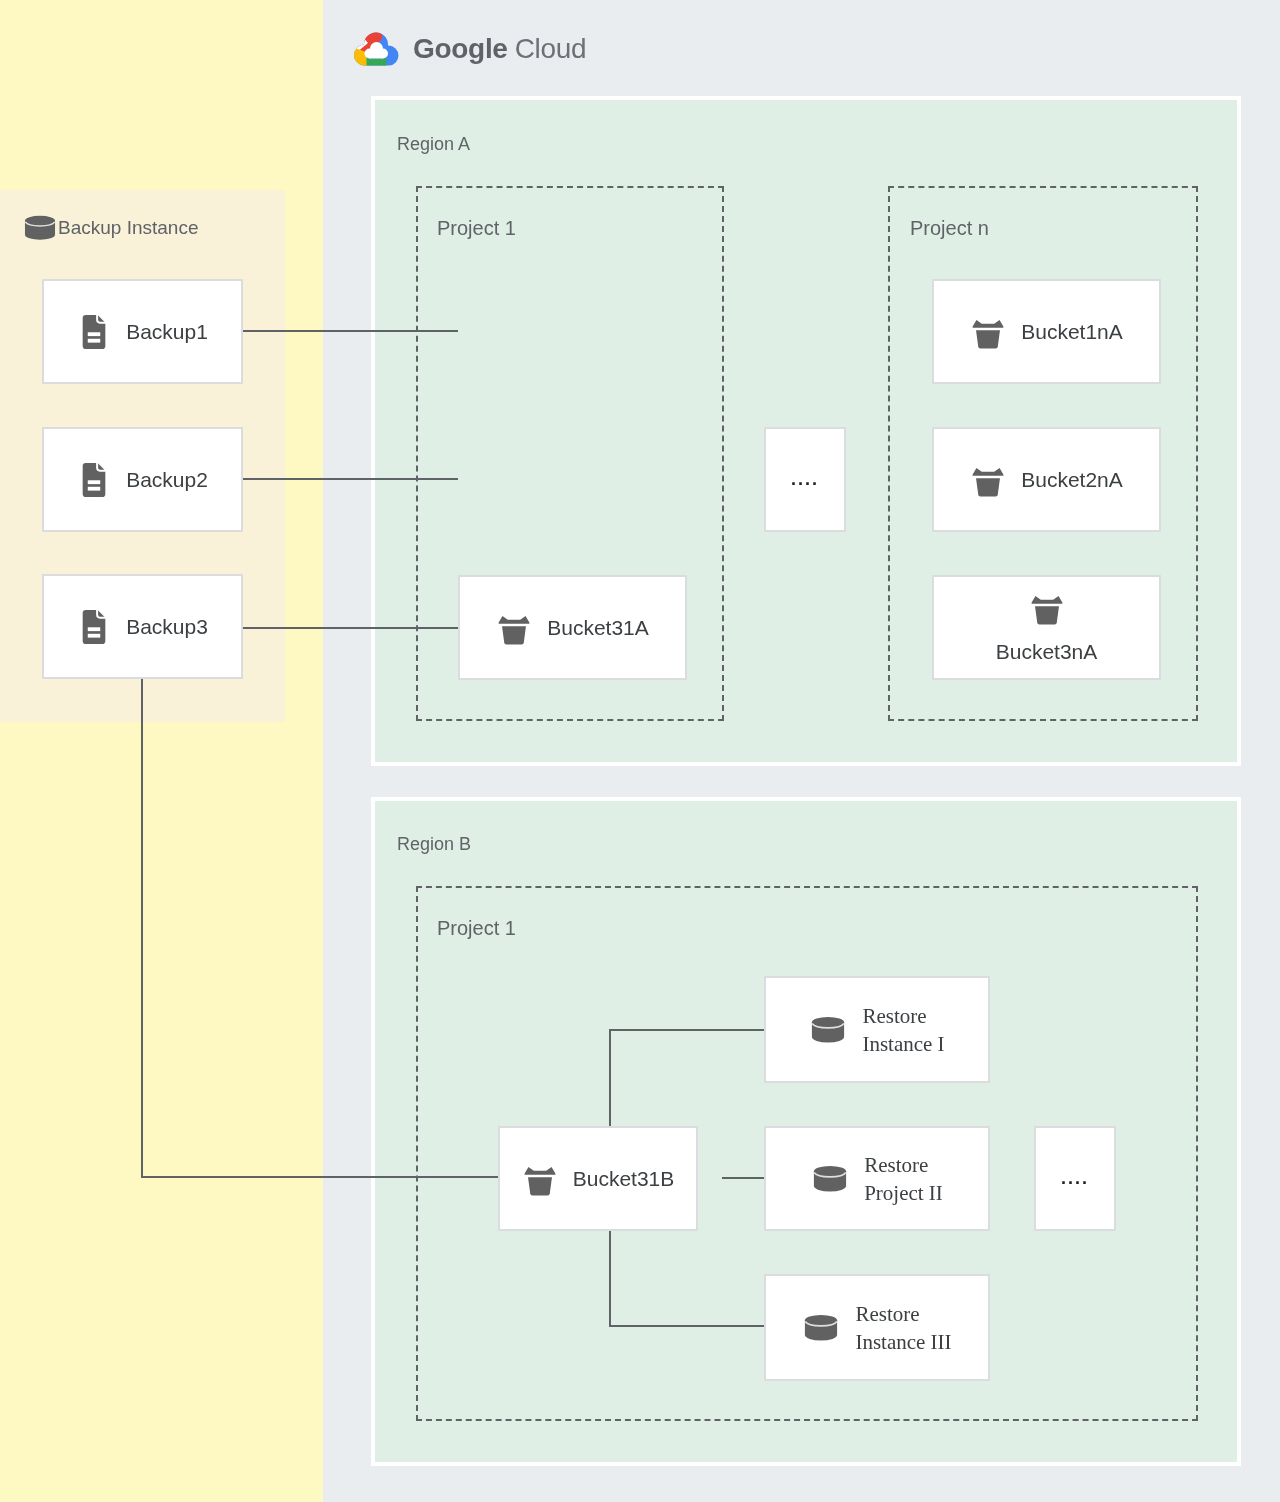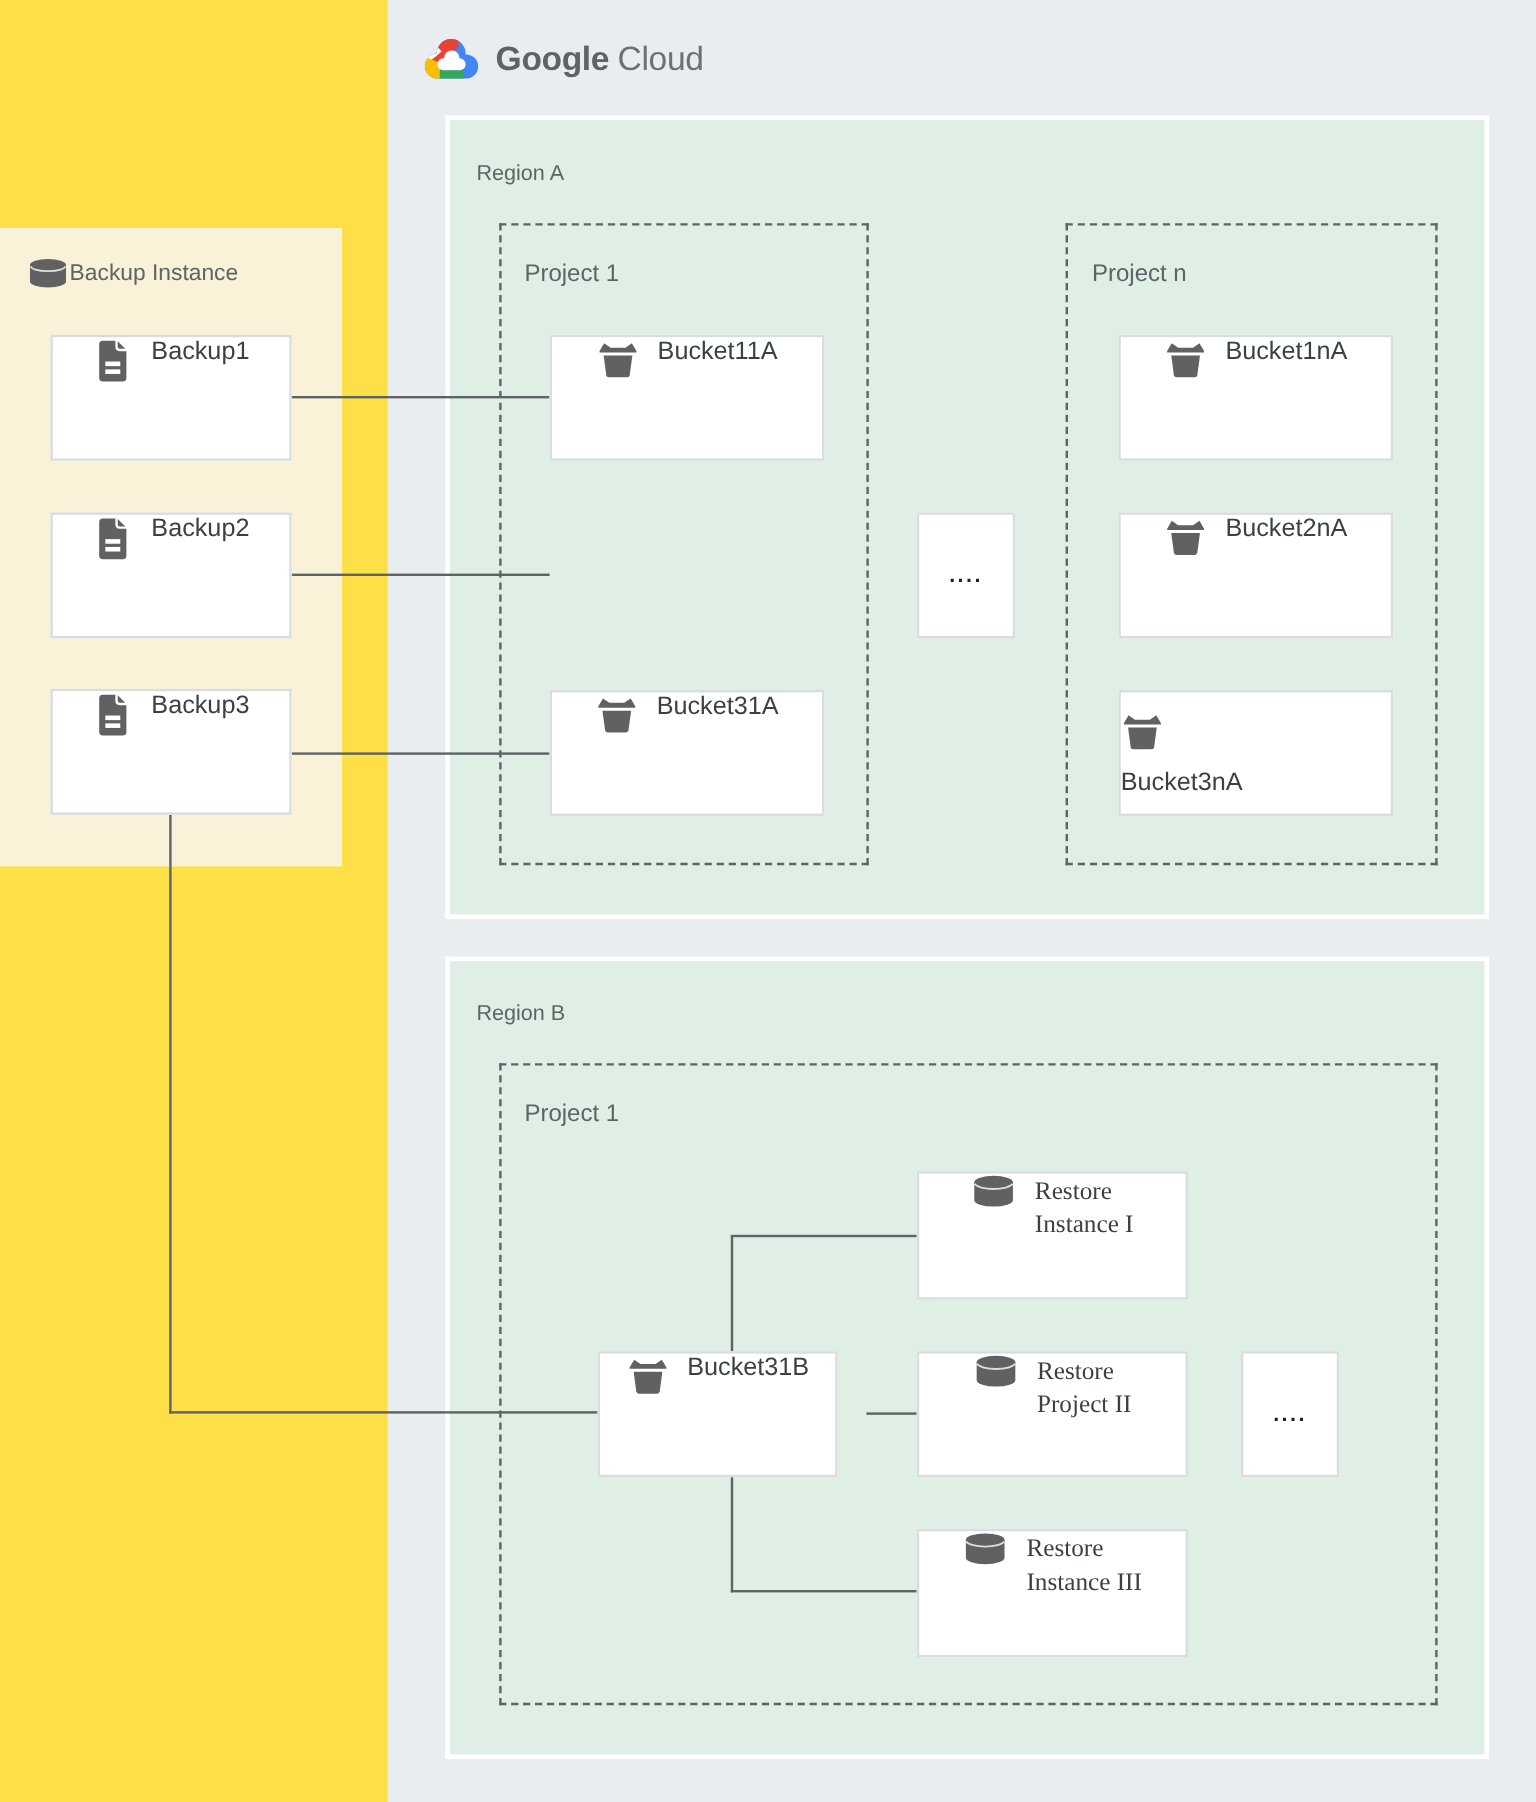--- a/index.html
+++ b/index.html
@@ -1,36 +1,36 @@
 <!DOCTYPE html>
 <html><head>
 <meta charset="utf-8">
 <style>
   html,body{margin:0;padding:0;background:#ffffff;}
   #canvas{
-    position:relative;width:1280px;height:1502px;background:#fde047;overflow:hidden;
+    position:relative;width:1280px;height:1502px;background:#fef9c3;overflow:hidden;
     font-family:"Liberation Sans","DejaVu Sans",sans-serif;
   }
   .abs{position:absolute;}
   #cloud-bg{left:323px;top:0;width:957px;height:1502px;background:#e9edf0;}
   .region{border:4px solid #ffffff;background:#dfefe6;box-sizing:content-box;}
   #region-a{left:371px;top:96px;width:862px;height:662px;}
   #region-b{left:371px;top:797px;width:862px;height:661px;}
   .region-label{font-size:18px;color:#5f6368;line-height:20px;}
   .project{border:2px dashed #5f6368;box-sizing:border-box;}
   #project-1a{left:416px;top:186px;width:308px;height:535px;}
   #project-na{left:888px;top:186px;width:310px;height:535px;}
   #project-1b{left:416px;top:886px;width:782px;height:535px;}
   .project-label{font-size:20px;color:#5f6368;line-height:20px;}
   #backup-panel{left:0;top:190px;width:285px;height:532px;background:#faf2d8;}
   #backup-panel-header{left:22px;top:214px;display:flex;align-items:center;}
   #backup-panel-title{font-size:19px;color:#5f6368;}
   .card{
     background:#ffffff;border:2px solid #dadce0;box-sizing:border-box;
-    display:flex;align-items:flex-start;justify-content:center;gap:15px;
+    display:flex;align-items:center;justify-content:center;gap:15px;
   }
   .card-label{font-size:21px;color:#3c4043;}
   .restore-label{font-size:21px;color:#3c4043;line-height:28px;text-align:left;font-family:Liberation Serif, serif;}
   .ellipsis-box{
     background:#ffffff;border:2px solid #dadce0;box-sizing:border-box;
     display:flex;align-items:center;justify-content:center;
   }
   .ellipsis-text{font-size:18px;font-weight:700;letter-spacing:2px;color:#212121;}
   .connector{background:#5f6368;}
   .icon{display:inline-flex;line-height:0;}
@@ -137,29 +137,20 @@
       <svg width="34" height="40" viewBox="0 0 24 28">
         <path d="M4 4.2 Q4 2 6.2 2 H14.6 L20 7.4 V23.8 Q20 26 17.8 26 H6.2 Q4 26 4 23.8 Z" fill="#616161"></path>
         <path d="M14.2 1.6 V5.4 Q14.2 7.4 16.2 7.4 H20.4" fill="none" stroke="#ffffff" stroke-width="1.4"></path>
         <rect x="7.6" y="14.2" width="8.8" height="2.7" fill="#ffffff"></rect>
         <rect x="7.6" y="18.8" width="8.8" height="2.7" fill="#ffffff"></rect>
       </svg>
     </span>
     <span class="card-label">Backup3</span>
   </div>
 
-  <div class="abs card" style="left:458px;top:279px;width:229px;height:105px;">
-    <span class="icon">
-      <svg width="36" height="34" viewBox="0 0 24 23">
-        <path d="M1.6 8.6 V7.8 L4.2 3.4 L7.8 5.9 H16.2 L19.8 3.4 L22.4 7.8 V8.6 Z" fill="#616161"></path>
-        <path d="M3.9 10.3 H20.1 L18.6 21.4 Q18.4 22.6 17.2 22.6 H6.8 Q5.6 22.6 5.4 21.4 Z" fill="#616161"></path>
-      </svg>
-    </span>
-    <span class="card-label">Bucket11A</span>
-  </div>
   <div class="abs card" style="left:458px;top:575px;width:229px;height:105px;">
     <span class="icon">
       <svg width="36" height="34" viewBox="0 0 24 23">
         <path d="M1.6 8.6 V7.8 L4.2 3.4 L7.8 5.9 H16.2 L19.8 3.4 L22.4 7.8 V8.6 Z" fill="#616161"></path>
         <path d="M3.9 10.3 H20.1 L18.6 21.4 Q18.4 22.6 17.2 22.6 H6.8 Q5.6 22.6 5.4 21.4 Z" fill="#616161"></path>
       </svg>
     </span>
     <span class="card-label">Bucket31A</span>
   </div>
 

